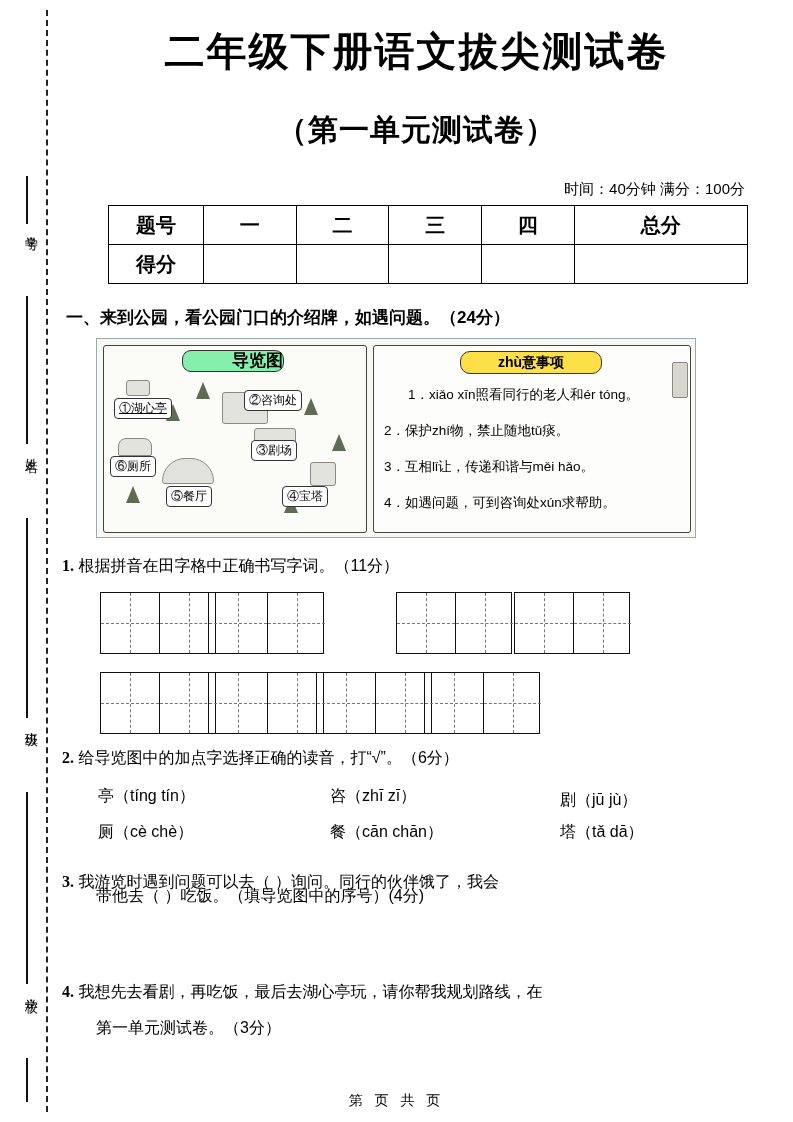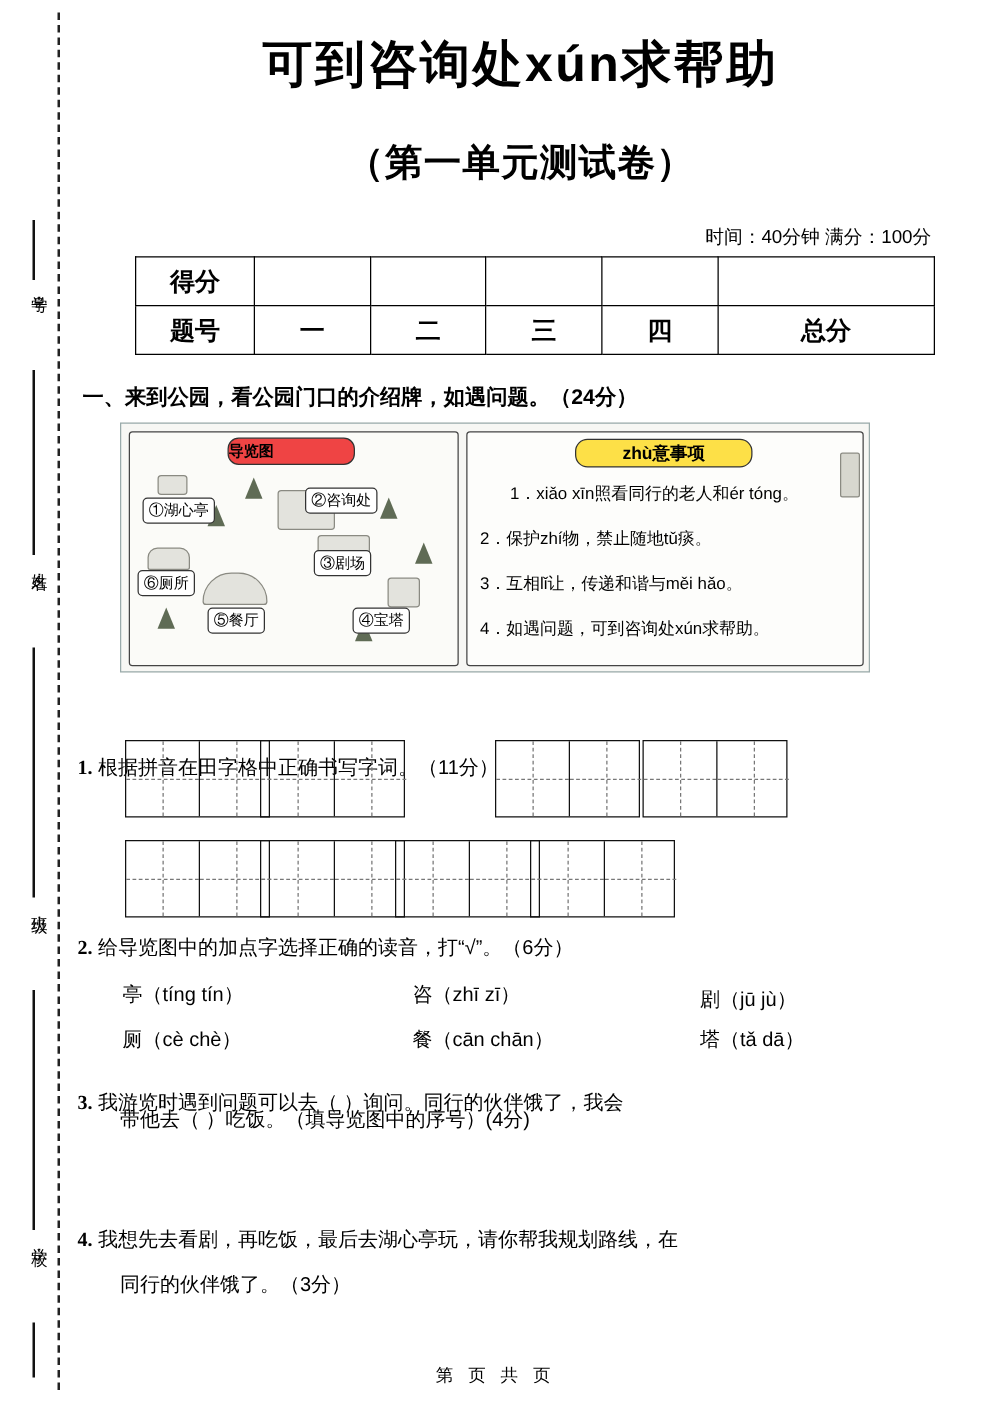--- a/index.html
+++ b/index.html
@@ -138,24 +138,24 @@
     background: #fbfbf8;
     overflow: hidden;
   }
   .map-title {
     position: absolute;
     left: 78px;
     top: 4px;
     width: 100px;
     height: 20px;
     line-height: 20px;
-    text-align: left;
-    font-size: 12px;
-    font-weight: bold;
-    background: #ef4444;
+    text-align: right;
+    font-size: 17px;
+    font-weight: bold;
+    background: #86efac;
     border: 1.2px solid #333;
     border-radius: 9px;
     font-family: "Liberation Sans", sans-serif;
   }
   .tag {
     position: absolute;
     font-size: 12px;
     background: #fff;
     border: 1.2px solid #333;
     border-radius: 4px;
@@ -266,41 +266,41 @@
   <div class="vseg" style="top:176px;height:48px;"></div>
   <div class="vlabel" style="top:226px;">学号：</div>
   <div class="vseg" style="top:296px;height:148px;"></div>
   <div class="vlabel" style="top:448px;">姓名：</div>
   <div class="vseg" style="top:518px;height:200px;"></div>
   <div class="vlabel" style="top:722px;">班级：</div>
   <div class="vseg" style="top:792px;height:192px;"></div>
   <div class="vlabel" style="top:988px;">学校：</div>
   <div class="vseg" style="top:1058px;height:44px;"></div>
 
-  <div class="title">可到咨询处xún求帮助</div>
+  <div class="title">二年级下册语文拔尖测试卷</div>
   <div class="subtitle">（第一单元测试卷）</div>
   <div class="timeline-info">时间：40分钟  满分：100分</div>
 
   <table class="score-table">
     <tbody>
         <tr>
+      <td class="lbl">题号</td>
+      <td>一</td>
+      <td>二</td>
+      <td>三</td>
+      <td>四</td>
+      <td>总分</td>
+    </tr>
+    <tr>
       <td class="lbl">得分</td>
       <td></td>
       <td></td>
       <td></td>
       <td></td>
       <td></td>
-    </tr>
-    <tr>
-      <td class="lbl">题号</td>
-      <td>一</td>
-      <td>二</td>
-      <td>三</td>
-      <td>四</td>
-      <td>总分</td>
     </tr>
   </tbody>
     </table>
 
   <div class="sec-head" style="top:306px;">一、来到公园，看公园门口的介绍牌，如遇问题。（24分）</div>
 
   <div class="illus">
 
     <div class="map">
       <div class="map-title">导览图</div>
@@ -311,39 +311,39 @@
       <div class="blob" style="left:14px;top:92px;width:32px;height:16px;border-radius:8px 8px 2px 2px;"></div>
       <div class="blob" style="left:58px;top:112px;width:50px;height:24px;border-radius:24px 24px 3px 3px;"></div>
       <div class="blob" style="left:206px;top:116px;width:24px;height:22px;border-radius:3px;"></div>
       <div class="tree" style="left:92px;top:36px;"></div>
       <div class="tree" style="left:62px;top:58px;"></div>
       <div class="tree" style="left:200px;top:52px;"></div>
       <div class="tree" style="left:228px;top:88px;"></div>
       <div class="tree" style="left:22px;top:140px;"></div>
       <div class="tree" style="left:180px;top:150px;"></div>
 
-      <div class="tag" style="left:10px;top:52px;">①湖心亭</div>
+      <div class="tag" style="left:10px;top:52px;text-decoration:underline;">①湖心亭</div>
       <div class="tag" style="left:140px;top:44px;">②咨询处</div>
       <div class="tag" style="left:128px;top:94px;margin-left:19px;">③剧场</div>
       <div class="tag" style="left:6px;top:110px;">⑥厕所</div>
       <div class="tag" style="left:62px;top:140px;">⑤餐厅</div>
       <div class="tag" style="left:178px;top:140px;">④宝塔</div>
     </div>
 
     <div class="notice">
       <div class="clip"></div>
       <div class="notice-title">zhù意事项</div>
       <div class="notice-line" style="top:40px;margin-left:24px;">1．xiǎo xīn照看同行的老人和ér tóng。</div>
       <div class="notice-line" style="top:76px;">2．保护zhí物，禁止随地tǔ痰。</div>
       <div class="notice-line" style="top:112px;">3．互相lǐ让，传递和谐与měi hǎo。</div>
       <div class="notice-line" style="top:148px;">4．如遇问题，可到咨询处xún求帮助。</div>
     </div>
   </div>
 
-  <div class="q" style="left:62px;top:556px;margin-top:48px;">
+  <div class="q" style="left:62px;top:556px;">
     <span class="qnum">1.</span>
     <span>根据拼音在田字格中正确书写字词。（11分）</span>
   </div>
 
   <div class="grid" style="left:100px;top:592px;width:116px;height:62px;">
     <div class="cell" style="left:0;width:58px;">
         <div class="v"></div>
         <div class="h"></div>
       </div>
     <div class="cell" style="left:58px;width:58px;">
@@ -437,16 +437,16 @@
   <div class="q" style="left:62px;top:872px;">
     <span class="qnum">3.</span>
     <span>我游览时遇到问题可以去（      ）询问。同行的伙伴饿了，我会</span>
   </div>
   <div class="q" style="left:96px;top:886px;">带他去（      ）吃饭。（填导览图中的序号）(4分)</div>
 
   <div class="q" style="left:62px;top:982px;">
     <span class="qnum">4.</span>
     <span>我想先去看剧，再吃饭，最后去湖心亭玩，请你帮我规划路线，在</span>
   </div>
-  <div class="q" style="left:96px;top:1018px;">同行的伙伴饿了。（3分）</div>
+  <div class="q" style="left:96px;top:1018px;">第一单元测试卷。（3分）</div>
 
   <div class="footer">第 页 共 页</div>
 </div>
 
 </body></html>

